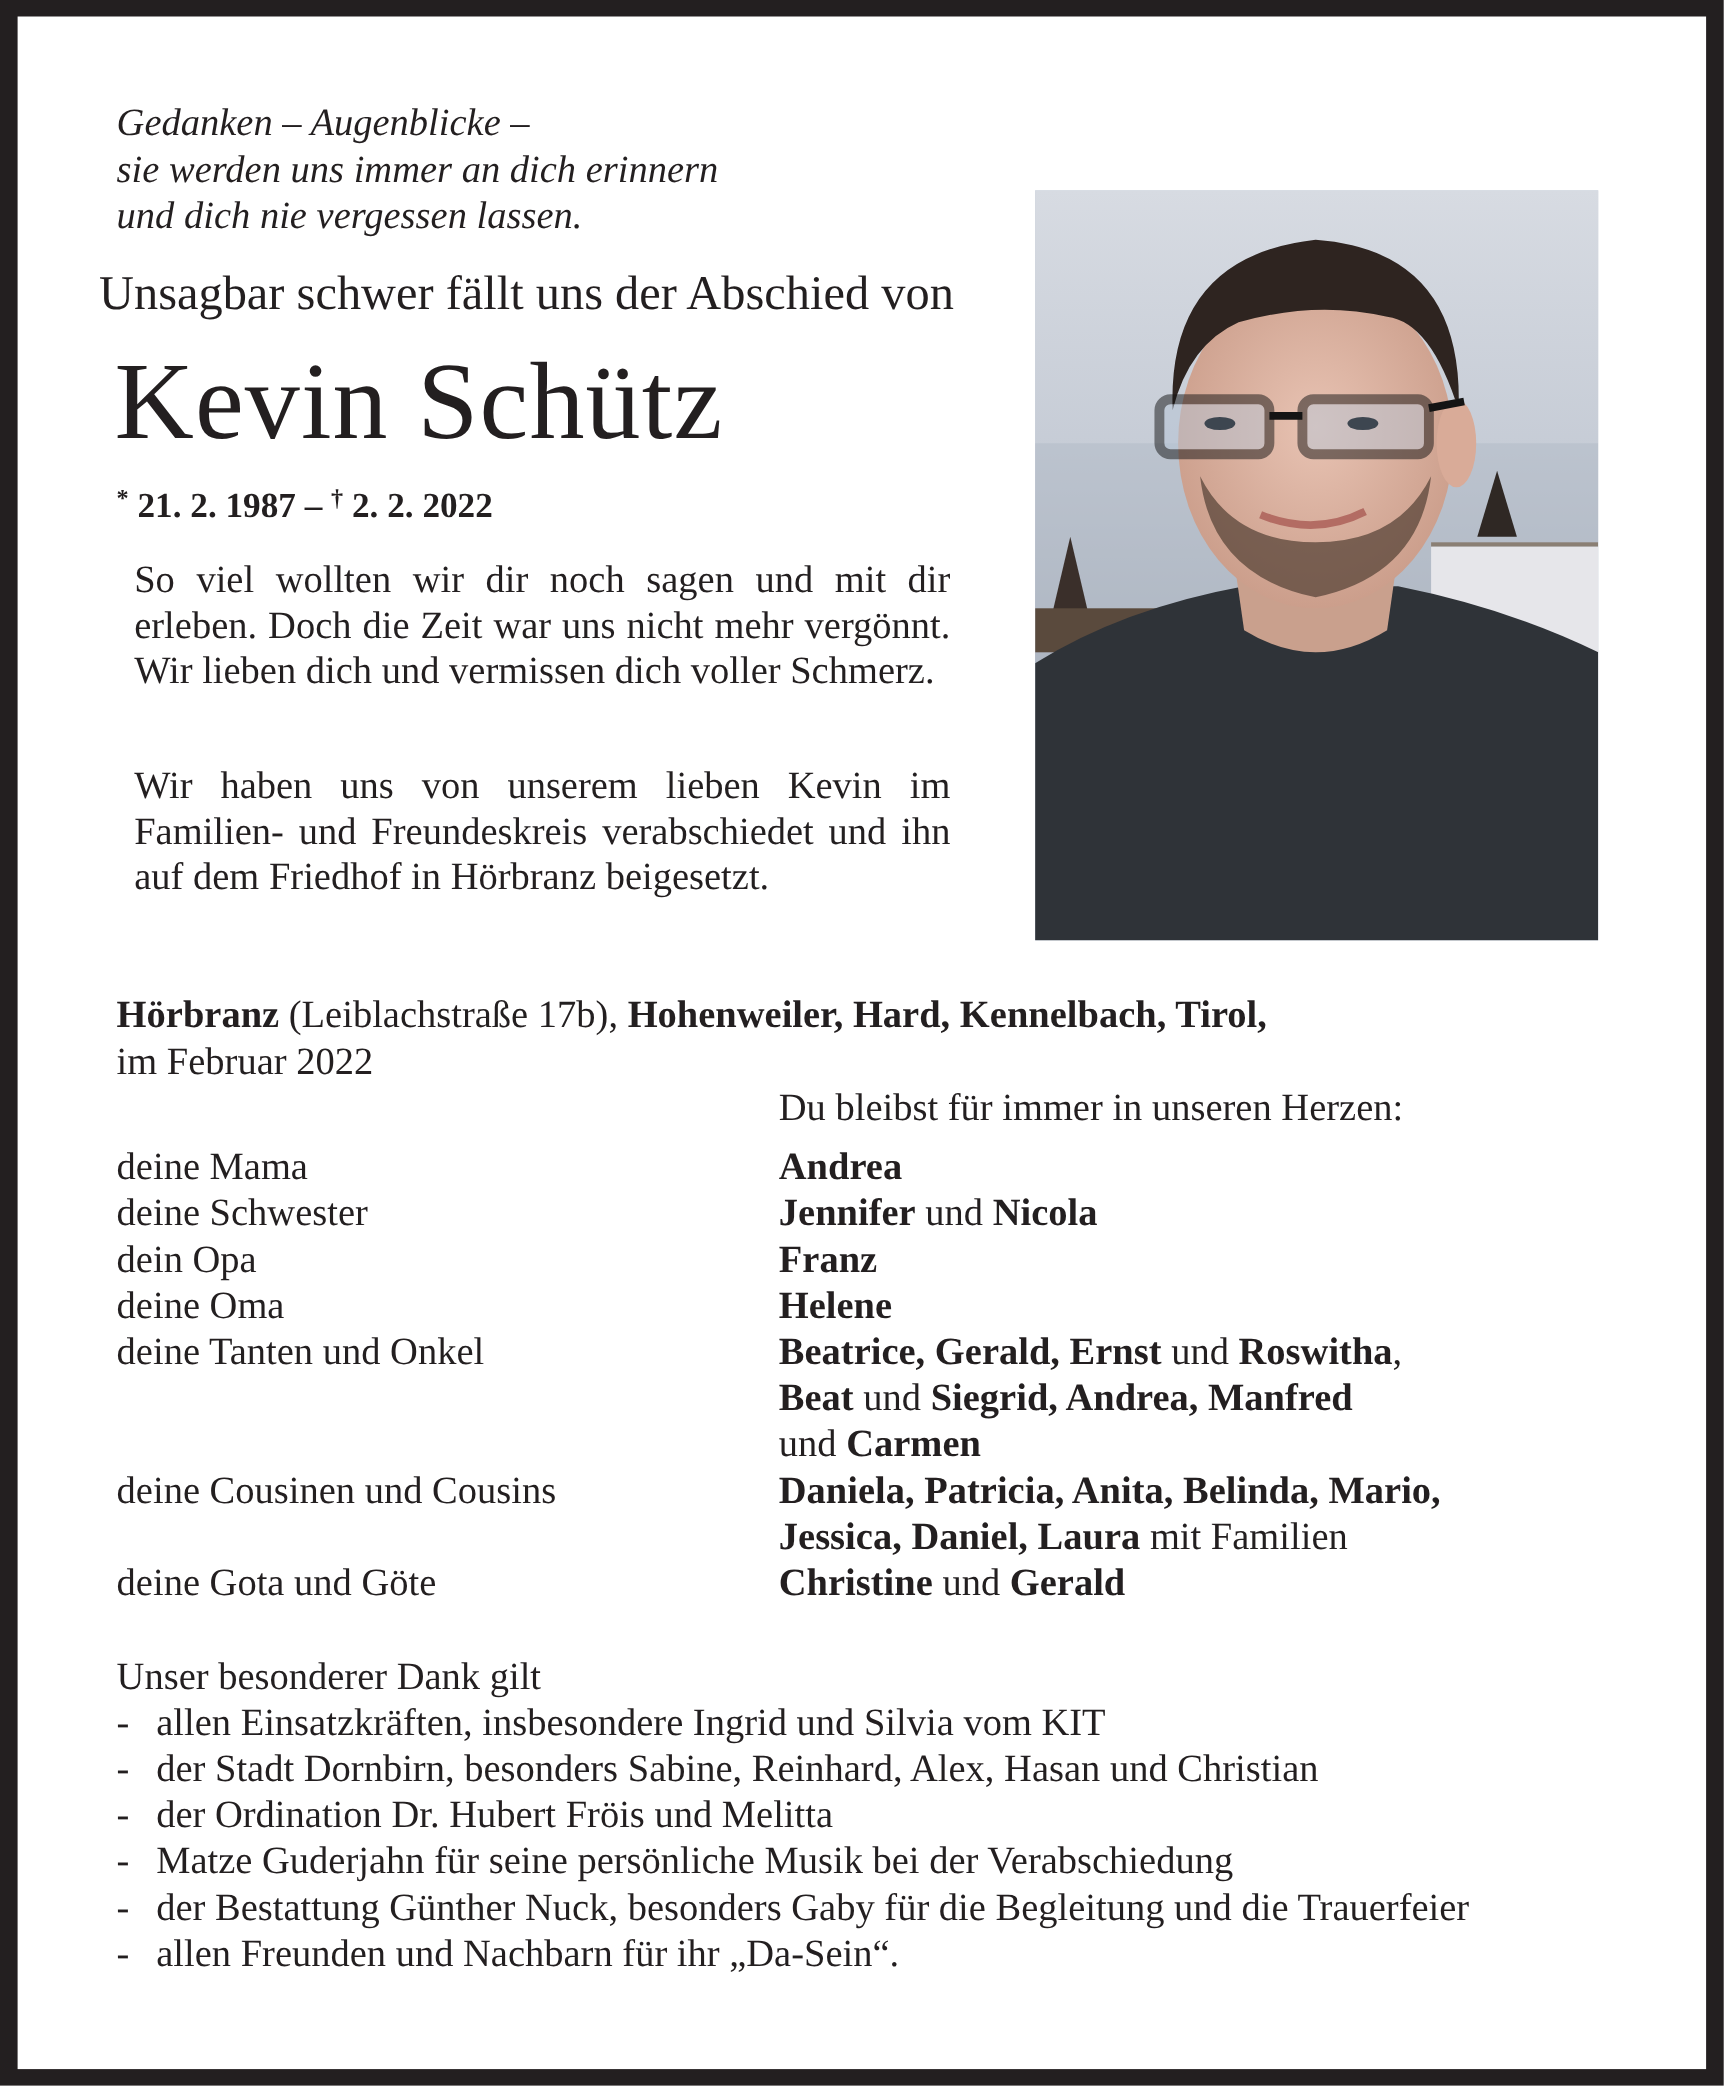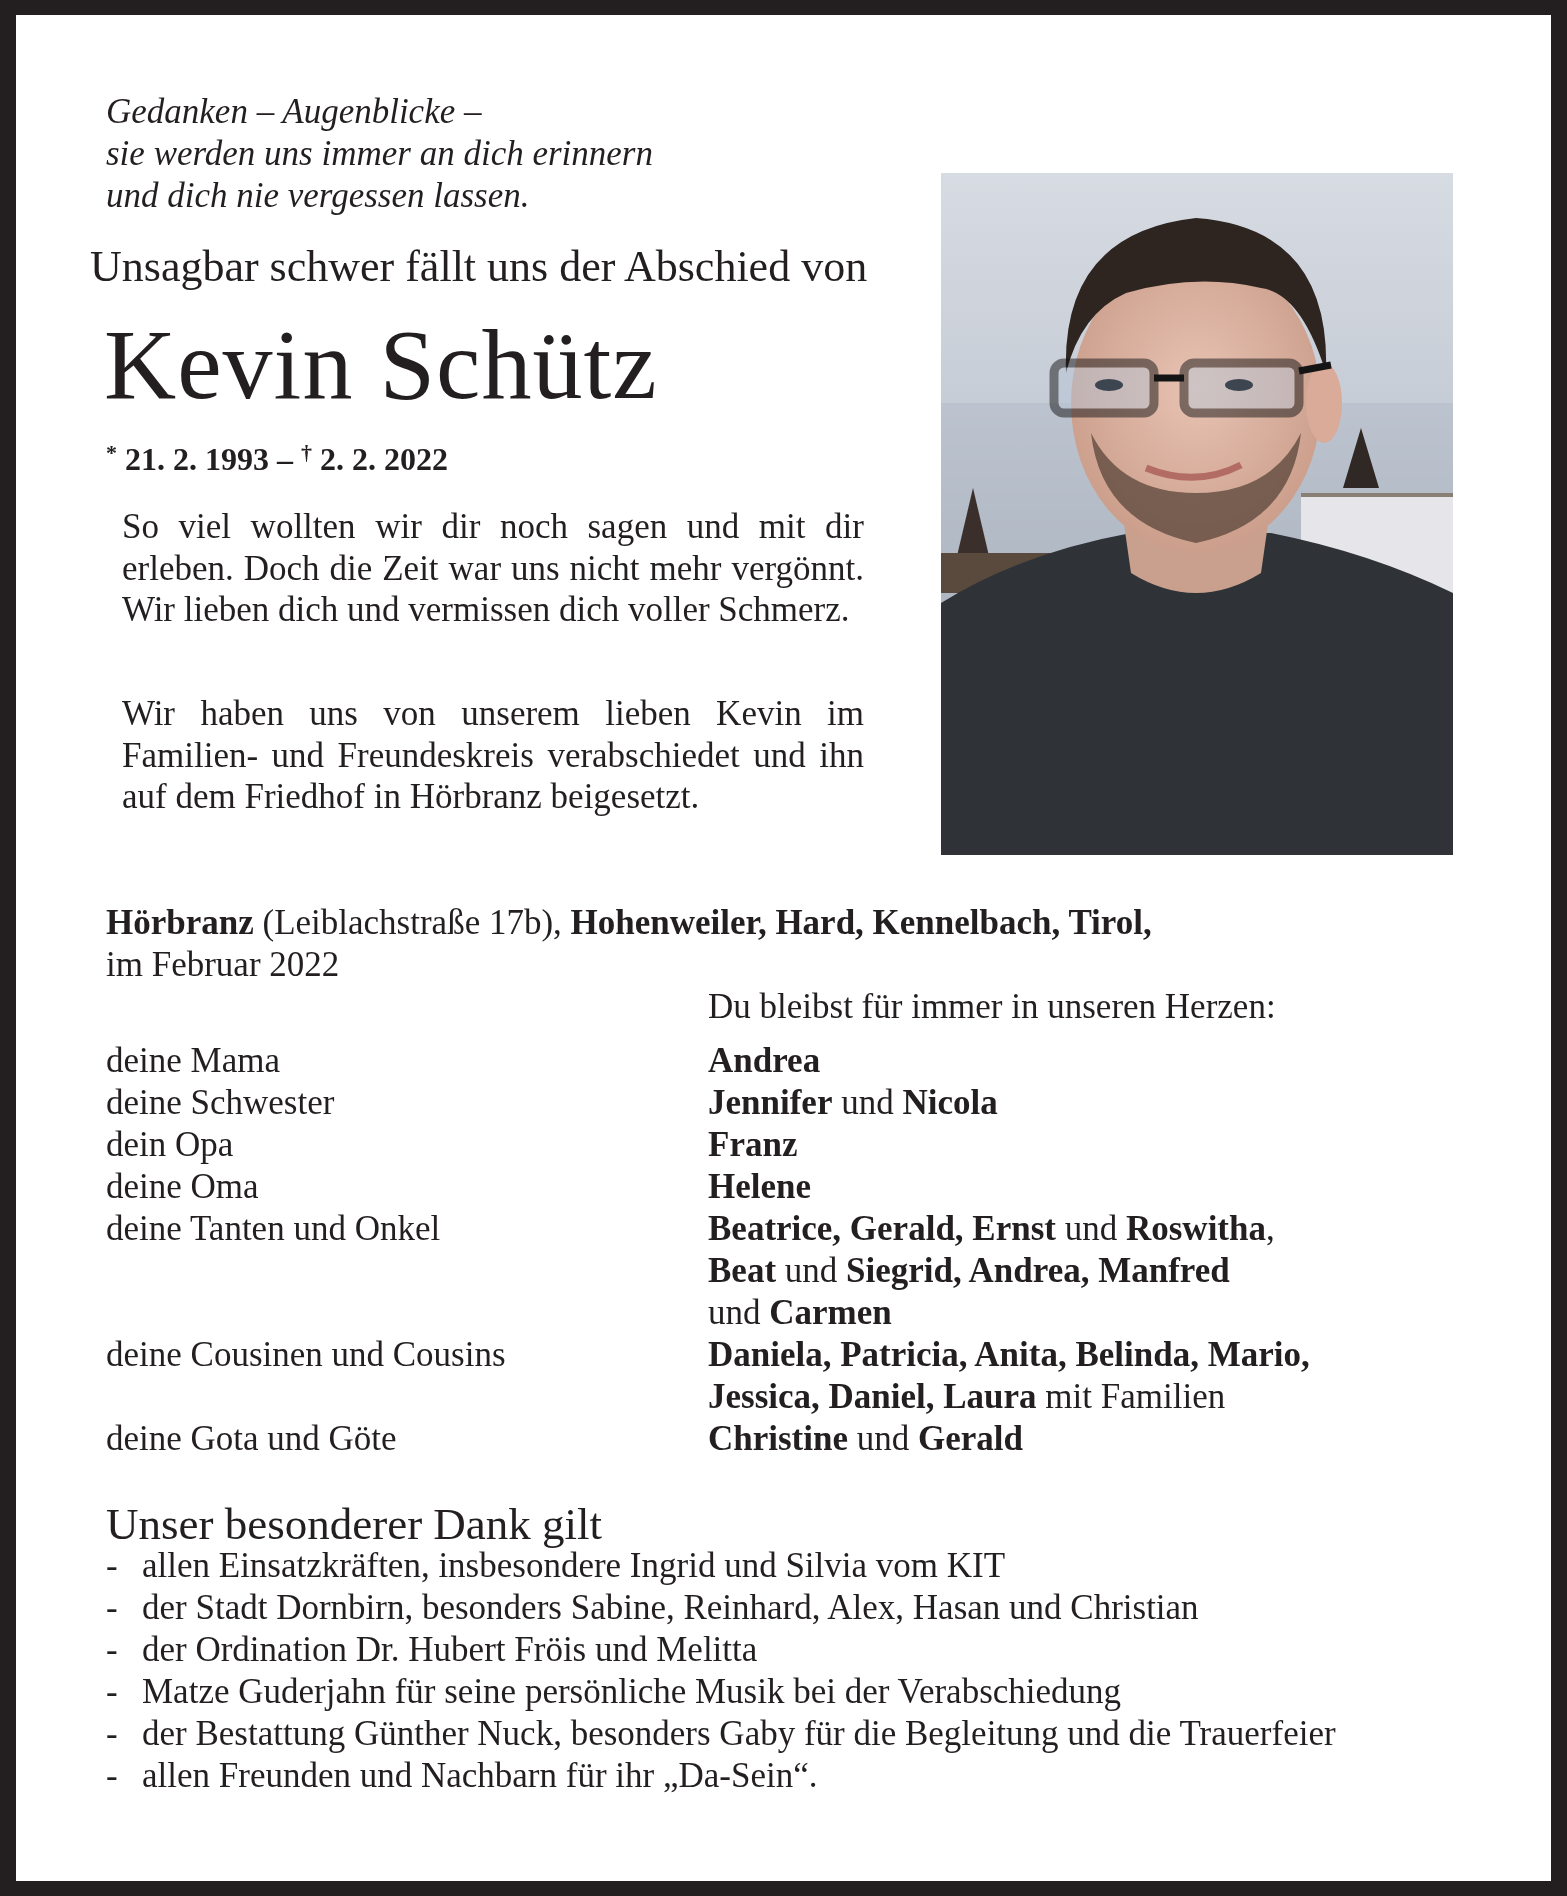--- a/index.html
+++ b/index.html
@@ -65,21 +65,21 @@
   .relatives {
     position: absolute; left: 90px; top: 1025px; width: 1420px;
   }
   .rel-row { display: flex; font-size: 35px; line-height: 42px; }
   .rel-label { width: 585px; padding-right: 17px; white-space: nowrap; flex: none; }
   .rel-names { flex: 1; }
   .rel-names .line { white-space: nowrap; }
   .rel-names b { font-weight: bold; }
   .thanks-title {
     position: absolute; left: 90px; top: 1488px;
-    font-size: 45px; line-height: 42px; white-space: nowrap;
+    font-size: 35px; line-height: 42px; white-space: nowrap;
   }
   .thanks-list {
     position: absolute; left: 90px; top: 1530px; width: 1370px;
     margin: 0; padding: 0; list-style: none;
   }
   .thanks-list li {
     font-size: 35px; line-height: 42px;
     position: relative; padding-left: 36px;
     text-align: justify;
   }
@@ -95,21 +95,21 @@
     <div>sie werden uns immer an dich erinnern</div>
     <div>und dich nie vergessen lassen.</div>
   </div>
 
   <div class="intro">Unsagbar schwer fällt uns der Abschied von</div>
 
   <div class="name">Kevin Schütz</div>
 
   <div class="dates">
     <sup>*</sup>
-    <span>21. 2. 1993</span><span> – </span><sup>†</sup>
+    <span>21. 2. 1987</span><span> – </span><sup>†</sup>
     <span>2. 2. 2022</span>
   </div>
 
   <p class="body-par par1" lang="de">So viel wollten wir dir noch sagen und mit dir erleben. Doch die Zeit war uns nicht mehr vergönnt. Wir lieben dich und vermissen dich voller Schmerz.</p>
   <p class="body-par par2" lang="de">Wir haben uns von unserem lieben Kevin im Familien- und Freundeskreis verabschiedet und ihn auf dem Friedhof in Hörbranz beigesetzt.</p>
 
   <div class="photo" aria-label="Portrait photo of Kevin Schütz">
     <svg viewBox="0 0 512 682" preserveAspectRatio="none">
       <defs>
         <linearGradient id="bg" x1="0" y1="0" x2="0" y2="1">

